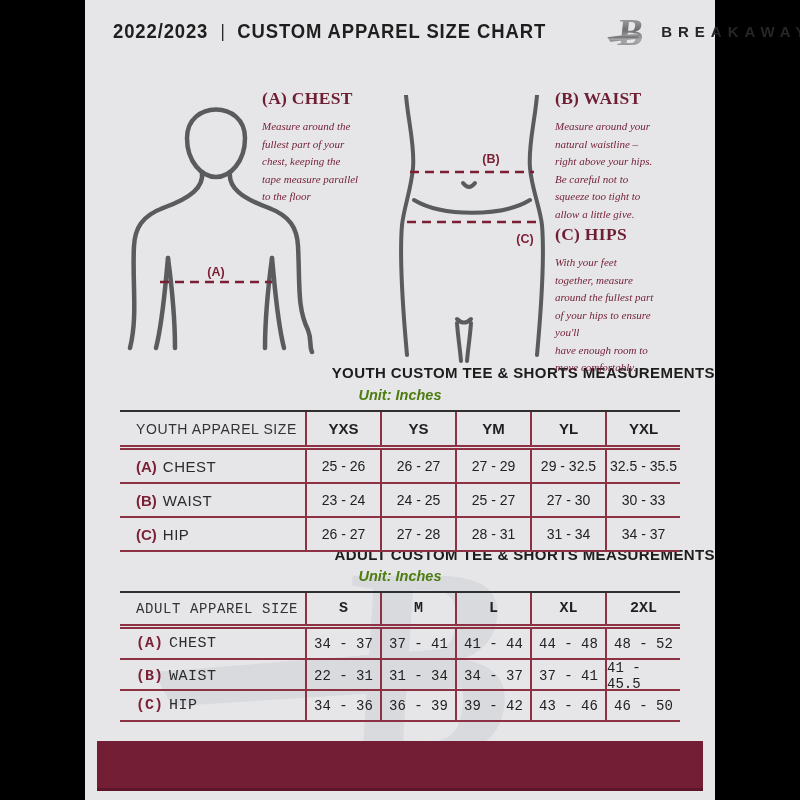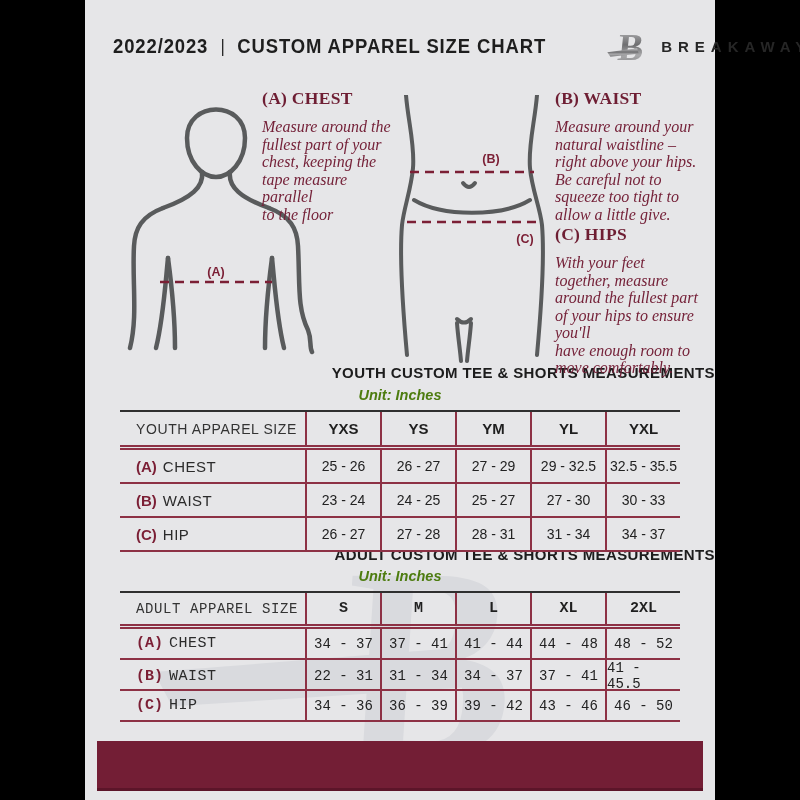--- a/index.html
+++ b/index.html
@@ -1,34 +1,34 @@
 <!DOCTYPE html>
 <html><head>
 <meta charset="utf-8">
 <style>
   html,body{margin:0;padding:0;background:#000;}
   .canvas{position:relative;width:800px;height:800px;background:#000;overflow:hidden;
           font-family:"Liberation Sans",sans-serif;}
   .doc{position:absolute;left:85px;top:0;width:630px;height:800px;background:#e6e6e8;}
 
   
-  .header{position:absolute;left:28px;right:22px;top:20px;height:52px;
+  .header{position:absolute;left:28px;right:22px;top:5px;height:52px;
           display:flex;align-items:center;justify-content:space-between;}
   .title-group{display:flex;align-items:center;gap:14px;
                transform:scaleX(.88);transform-origin:left center;white-space:nowrap;}
   .hdr-season,.hdr-title{font-size:21px;font-weight:bold;color:#1e1e1e;letter-spacing:1px;}
   .hdr-div{font-size:19px;color:#2a2a2a;font-weight:normal;}
   .brand-group{display:flex;align-items:center;gap:10px;}
   .brand{font-size:15px;font-weight:bold;color:#262626;letter-spacing:6px;}
 
   
   .fig{position:absolute;}
   .guide-block{position:absolute;z-index:1;font-family:Liberation Serif, serif;}
   .guide-h{font-size:17.5px;font-weight:bold;color:#6e1e33;letter-spacing:.3px;}
-  .guide-p{margin-top:9px;font-size:16px;line-height:17.5px;font-style:italic;
+  .guide-p{margin-top:9px;font-size:11px;line-height:17.5px;font-style:italic;
            color:#752239;white-space:pre-line;}
 
   
   .sec-title{position:absolute;left:0;width:100%;text-align:right;
              font-size:15px;font-weight:bold;color:#1c1c1c;letter-spacing:.4px;}
   .sec-unit{position:absolute;left:0;width:100%;text-align:center;
             font-size:14.5px;font-style:italic;font-weight:bold;color:#4d7c0f;}
 
   
   .size-table{position:absolute;left:35px;width:560px;z-index:1;

